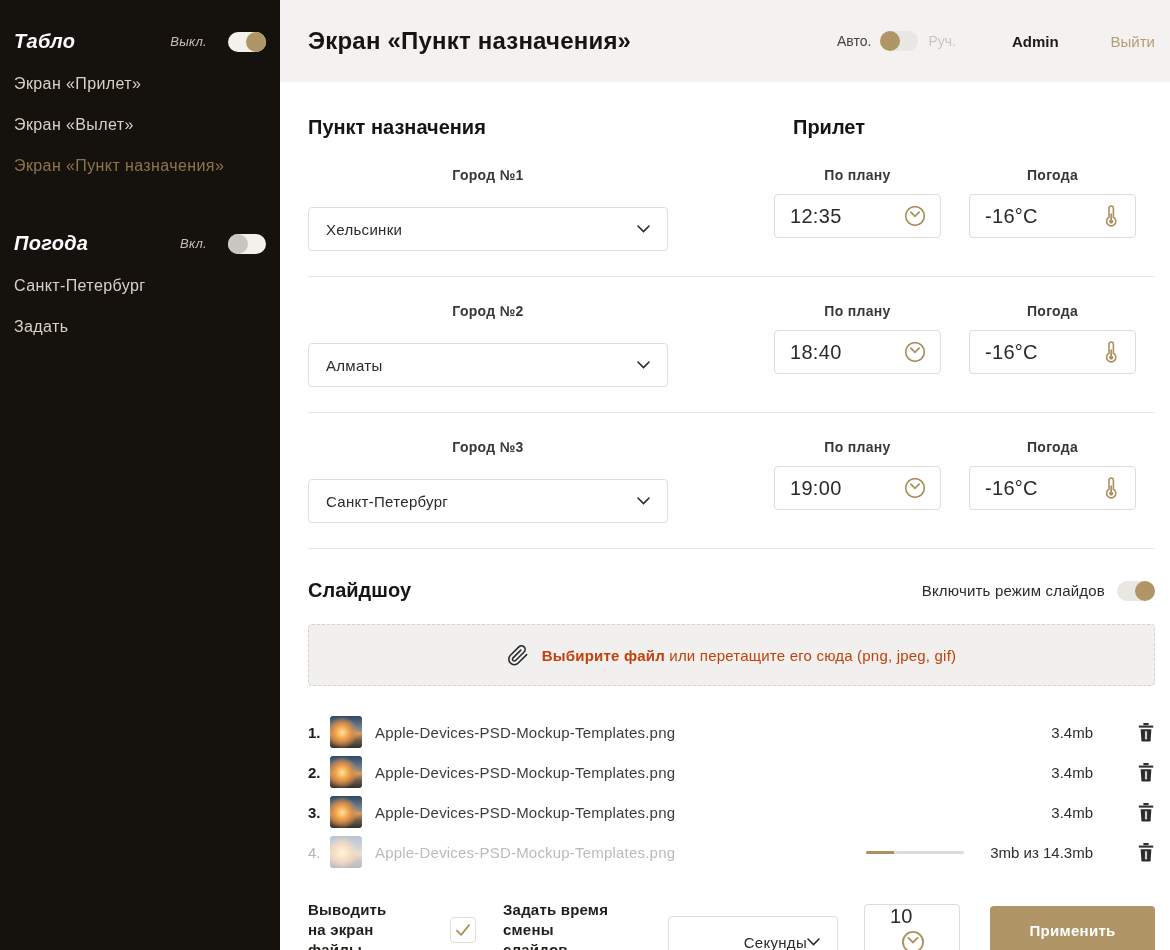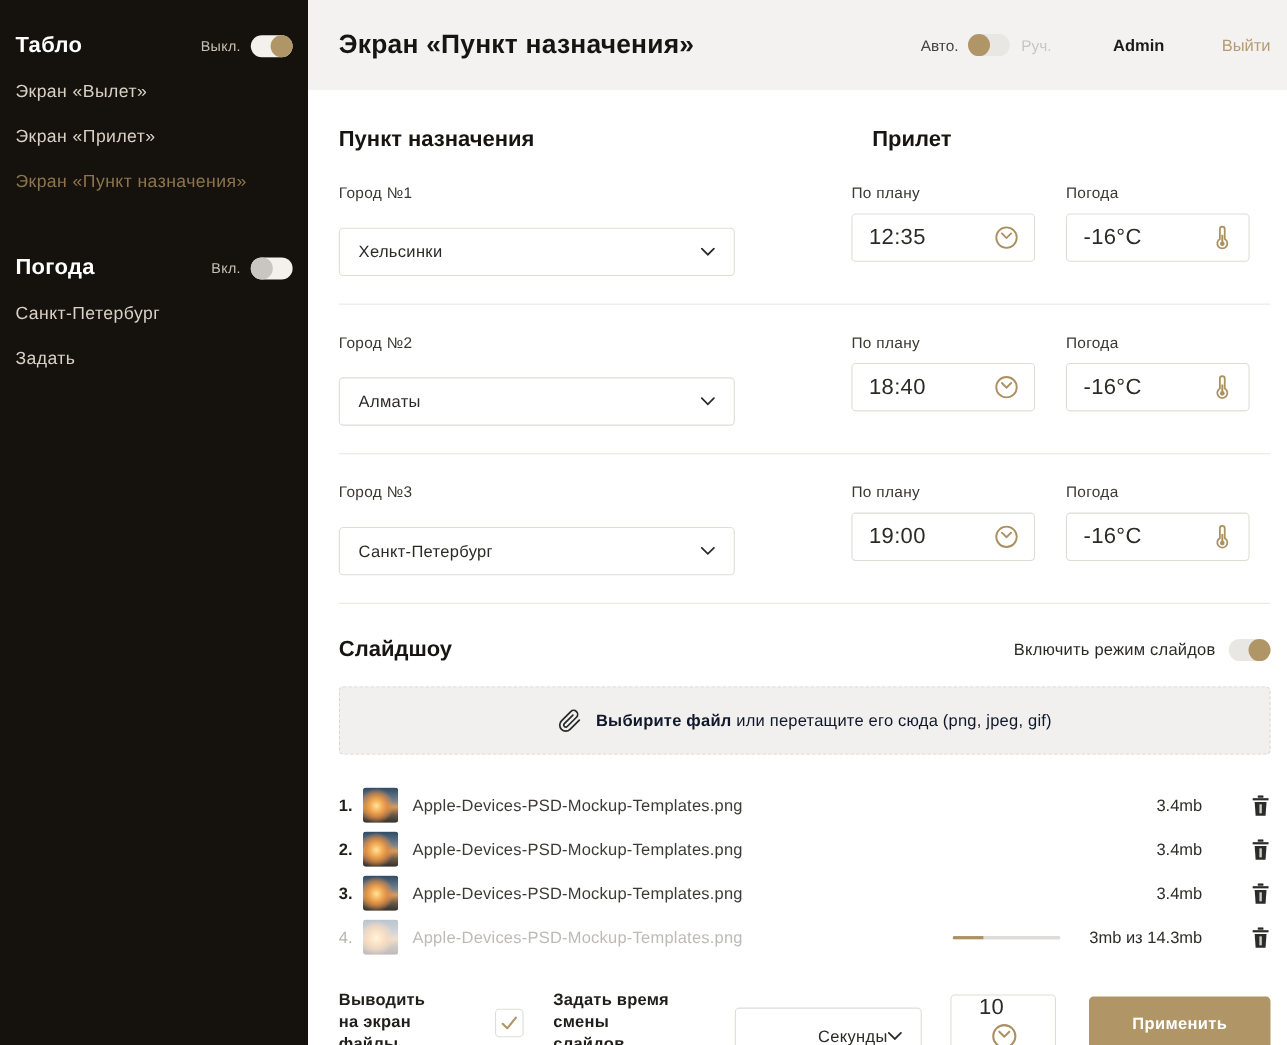--- a/index.html
+++ b/index.html
@@ -14,23 +14,24 @@
   
   .sidebar {
     width: 280px; flex-shrink: 0;
     background: #15120e;
     color: #d9d1c6;
     padding: 22px 14px 0 14px;
   }
   .side-section-head {
     display: flex; align-items: center; justify-content: space-between;
     margin: 8px 0 10px 0;
+    font-style: italic;
   }
   .side-title { font-size: 20px; font-weight: bold; color: #ffffff; letter-spacing: .3px; }
-  .side-head-right { display: flex; align-items: center; gap: 9px; }
+  .side-head-right { display: flex; align-items: center; gap: 21px; }
   .side-toggle-label { font-size: 13px; color: #c7bfb3; letter-spacing: .3px; }
   .nav-item {
     font-size: 16px; letter-spacing: .4px;
     padding: 12px 0 11px 0;
     color: #d9d1c6; cursor: pointer;
   }
   .nav-item.active { color: #8d744a; }
   .side-gap { height: 38px; }
   
   .toggle {
@@ -58,22 +59,22 @@
   .mode-label.dim { color: #c9c6c1; margin-right: 0; margin-left: 10px; }
   .user-name { font-size: 15px; font-weight: bold; color: #1c1b18; margin-left: 56px; }
   .logout-link { font-size: 15px; color: #b59d71; margin-left: 52px; cursor: pointer; }
   
   .content { padding: 34px 15px 20px 28px; flex: 1; }
   .headings-row { display: flex; margin-bottom: 28px; }
   .col-heading { font-size: 20px; font-weight: bold; color: #161511; }
   .col-heading.first { width: 485px; }
   .city-row { display: flex; align-items: flex-start; }
   .field-block label, .field-label {
-    display: block; font-size: 14px; font-weight: normal; color: #3a3834;
-    letter-spacing: .3px; margin-bottom: 11px;
+    display: block; font-size: 14px; font-weight: bold; color: #3a3834;
+    letter-spacing: .3px; margin-bottom: 11px; text-align: center;
   }
   .block-city { width: 360px; }
   .block-plan { width: 167px; margin-left: 106px; }
   .block-weather { width: 167px; margin-left: 28px; }
   .select-box {
     height: 44px; border: 1px solid #e0ddd7; border-radius: 4px; background: #fff;
     display: flex; align-items: center; justify-content: space-between;
     padding: 0 17px; font-size: 15px; color: #2b2a27; cursor: pointer; letter-spacing: .3px; margin-top: 24px;
   }
   .icon-input {
@@ -91,21 +92,21 @@
   .slideshow-head {
     display: flex; align-items: center; justify-content: space-between;
     margin: 30px 0 22px 0;
   }
   .slideshow-right { display: flex; align-items: center; gap: 12px; }
   .slideshow-toggle-label { font-size: 15px; color: #2b2a27; letter-spacing: .2px; }
   .dropzone {
     height: 62px; background: #f1f0ee;
     border: 1px dashed #d6d3cf; border-radius: 4px;
     display: flex; align-items: center; justify-content: center; gap: 13px;
-    font-size: 15px; color: #0f172a; cursor: pointer; letter-spacing: .2px;
+    font-size: 15px; color: #c2410c; cursor: pointer; letter-spacing: .2px;
   }
   .dropzone b { font-weight: bold; }
   
   .file-list { margin-top: 26px; }
   .file-row { display: flex; align-items: center; height: 40px; }
   .file-index { width: 22px; font-size: 15px; font-weight: bold; color: #1f1e1b; }
   .file-row.uploading .file-index { color: #b7b5b2; font-weight: normal; }
   .thumb {
     width: 32px; height: 32px; border-radius: 3px; margin-right: 13px; flex-shrink: 0;
     background:
@@ -147,22 +148,22 @@
 <aside class="sidebar">
   <div class="side-section-head">
     <div class="side-title">Табло</div>
     <div class="side-head-right">
       <span class="side-toggle-label">Выкл.</span>
       <div class="toggle track-light on">
           <div class="knob"></div>
         </div>
     </div>
   </div>
+  <div class="nav-item">Экран «Прилет»</div>
   <div class="nav-item">Экран «Вылет»</div>
-  <div class="nav-item">Экран «Прилет»</div>
   <div class="nav-item active">Экран «Пункт назначения»</div>
 
   <div class="side-gap"></div>
 
   <div class="side-section-head">
     <div class="side-title">Погода</div>
     <div class="side-head-right">
       <span class="side-toggle-label">Вкл.</span>
       <div class="toggle track-light off">
           <div class="knob knob-gray"></div>

